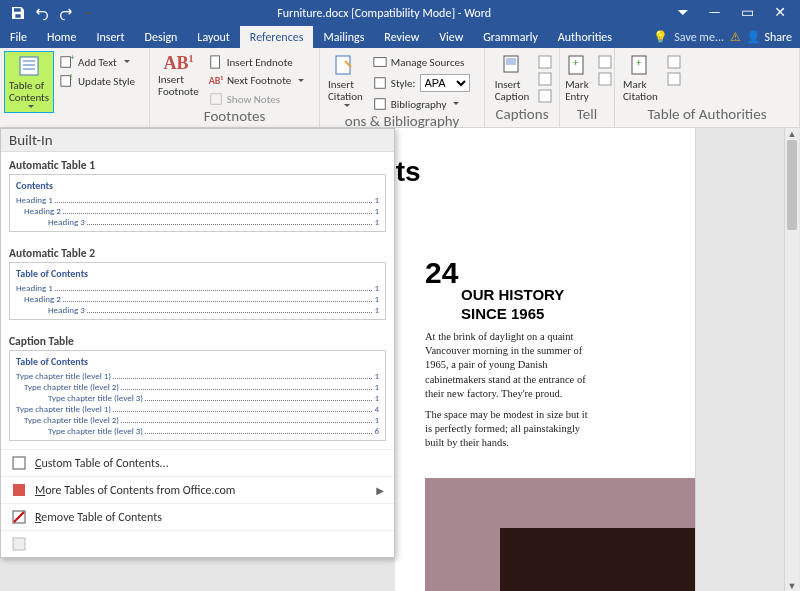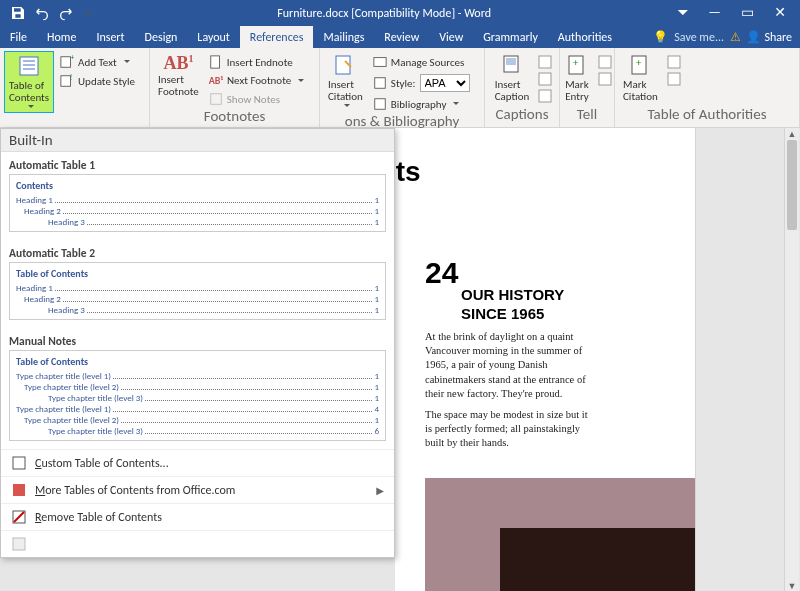--- a/index.html
+++ b/index.html
@@ -304,21 +304,21 @@
         <span class="dots"></span>
         <span class="pg">1</span>
       </div>
     <div class="prow ind2">
         <span class="t">Heading 3</span>
         <span class="dots"></span>
         <span class="pg">1</span>
       </div>
   </div>
 
-  <div class="dd-section-title">Manual Notes</div>
+  <div class="dd-section-title">Caption Table</div>
   <div class="preview-box">
     <div class="ptitle">Table of Contents</div>
     <div class="prow">
         <span class="t">Type chapter title (level 1)</span>
         <span class="dots"></span>
         <span class="pg">1</span>
       </div>
     <div class="prow ind1">
         <span class="t">Type chapter title (level 2)</span>
         <span class="dots"></span>

